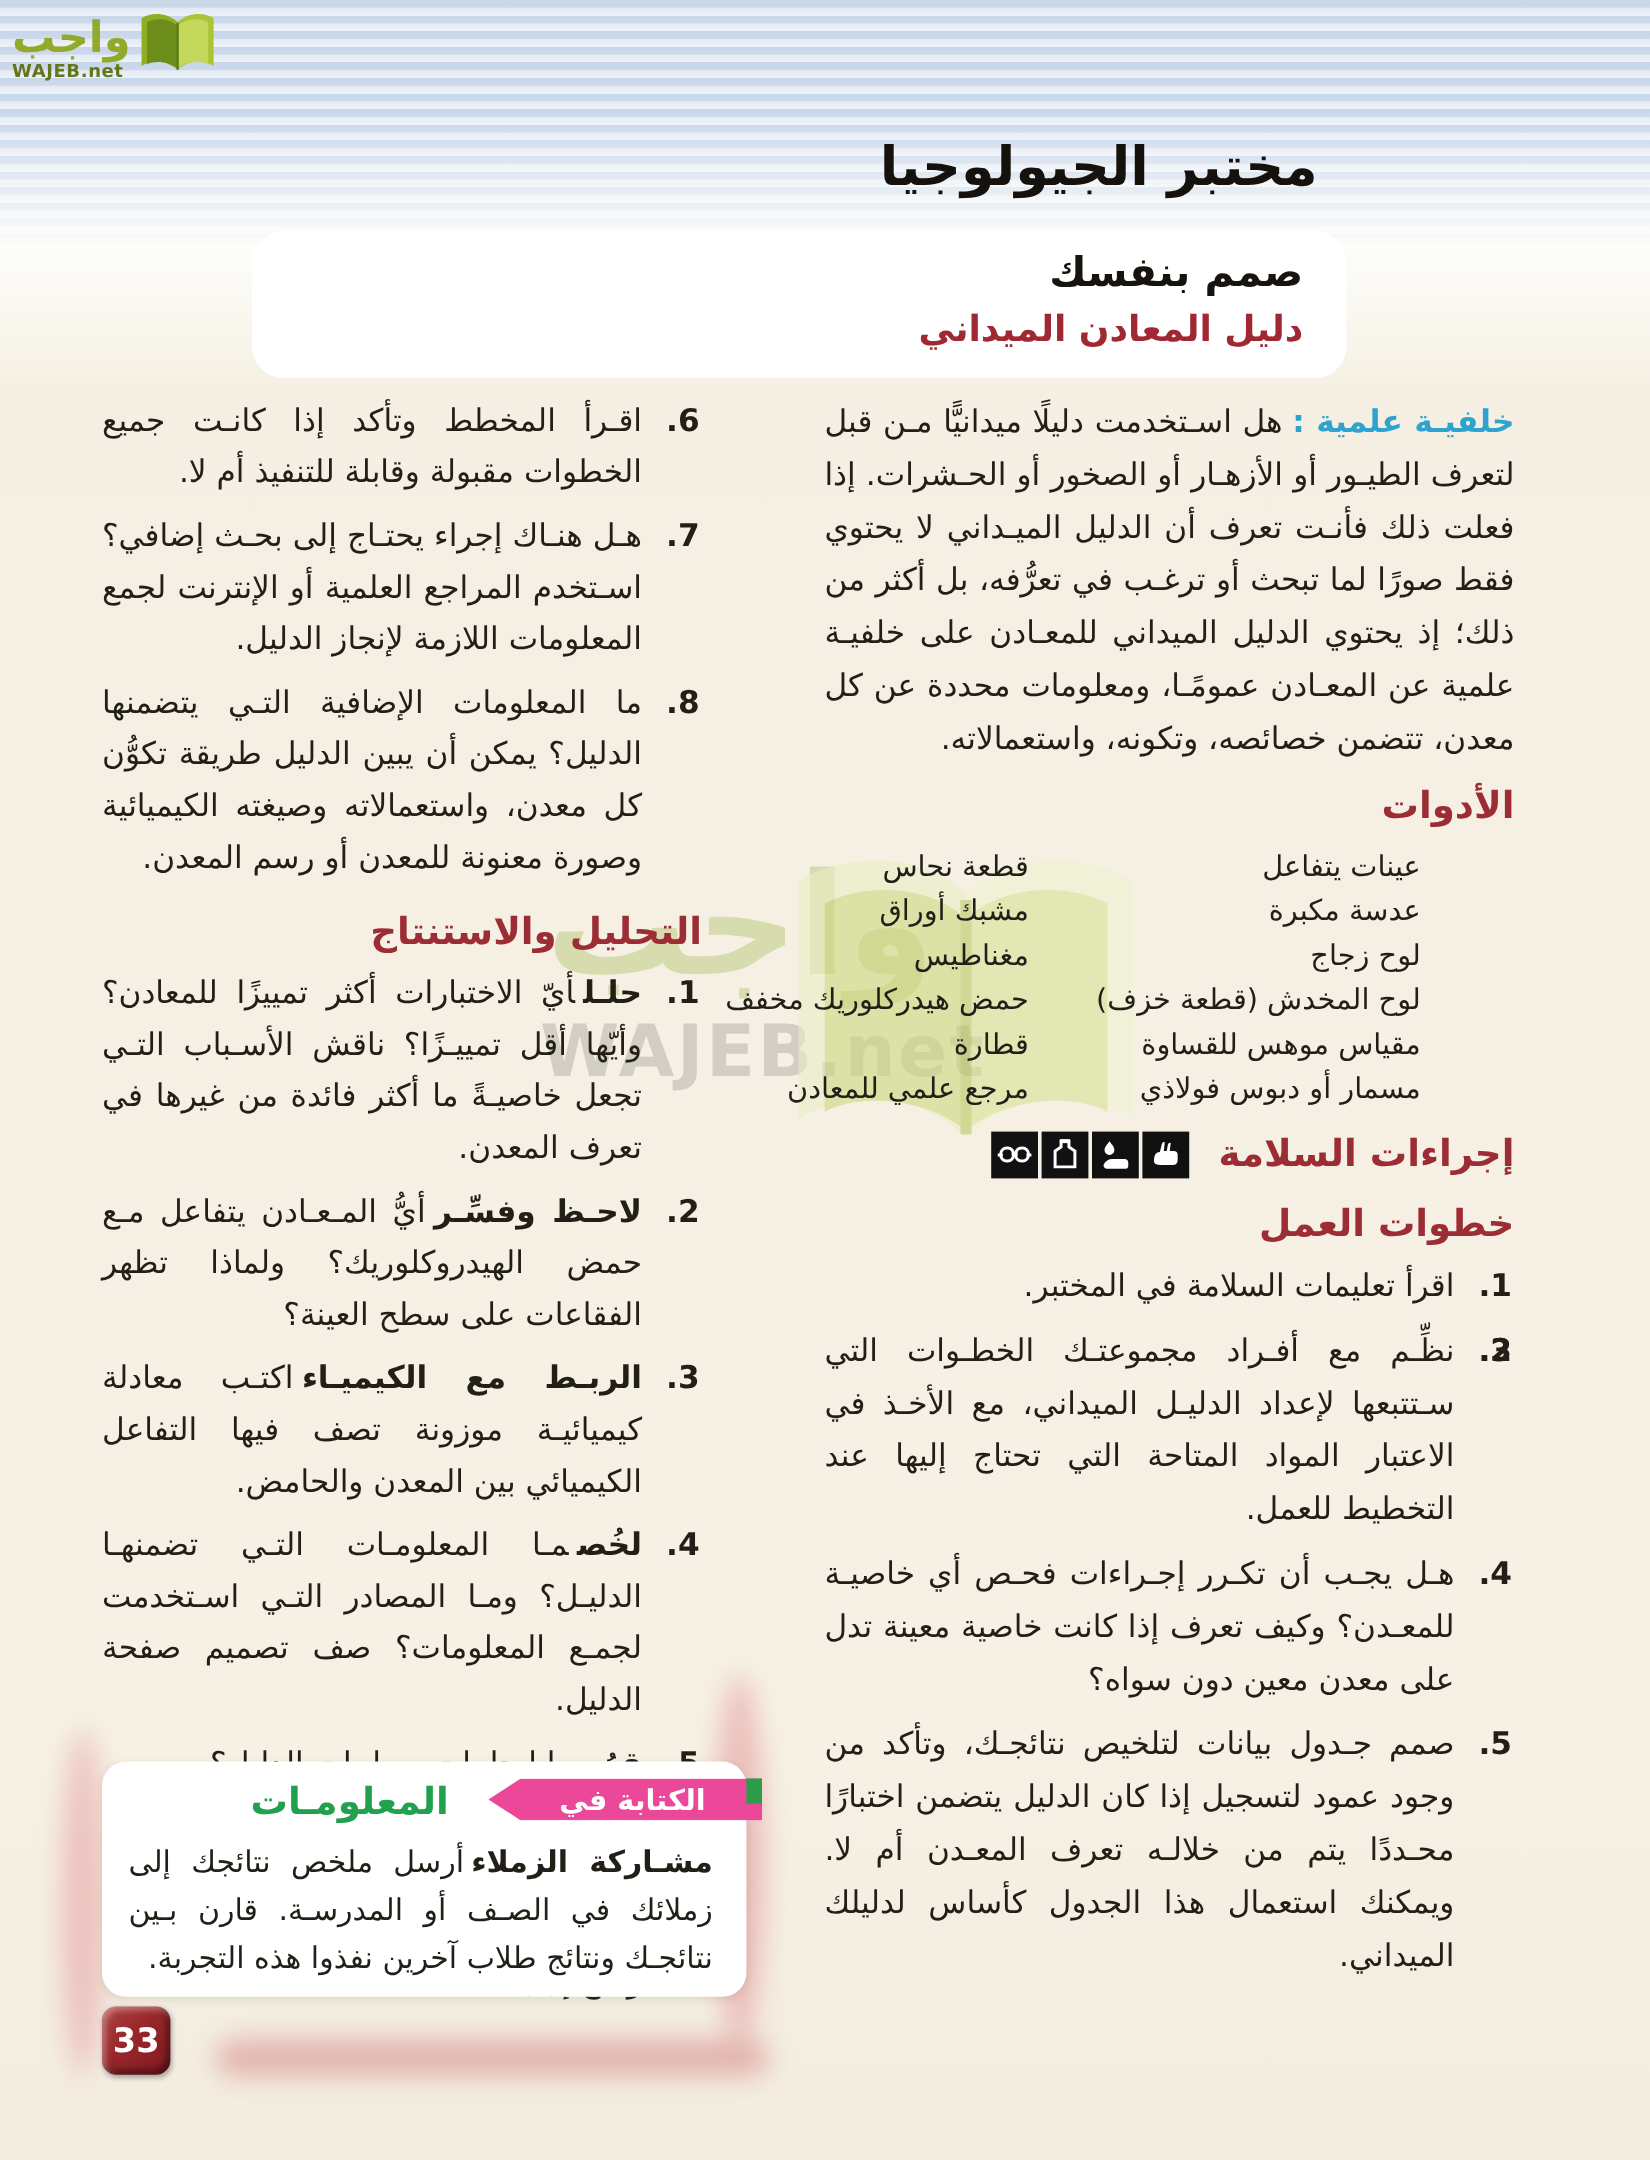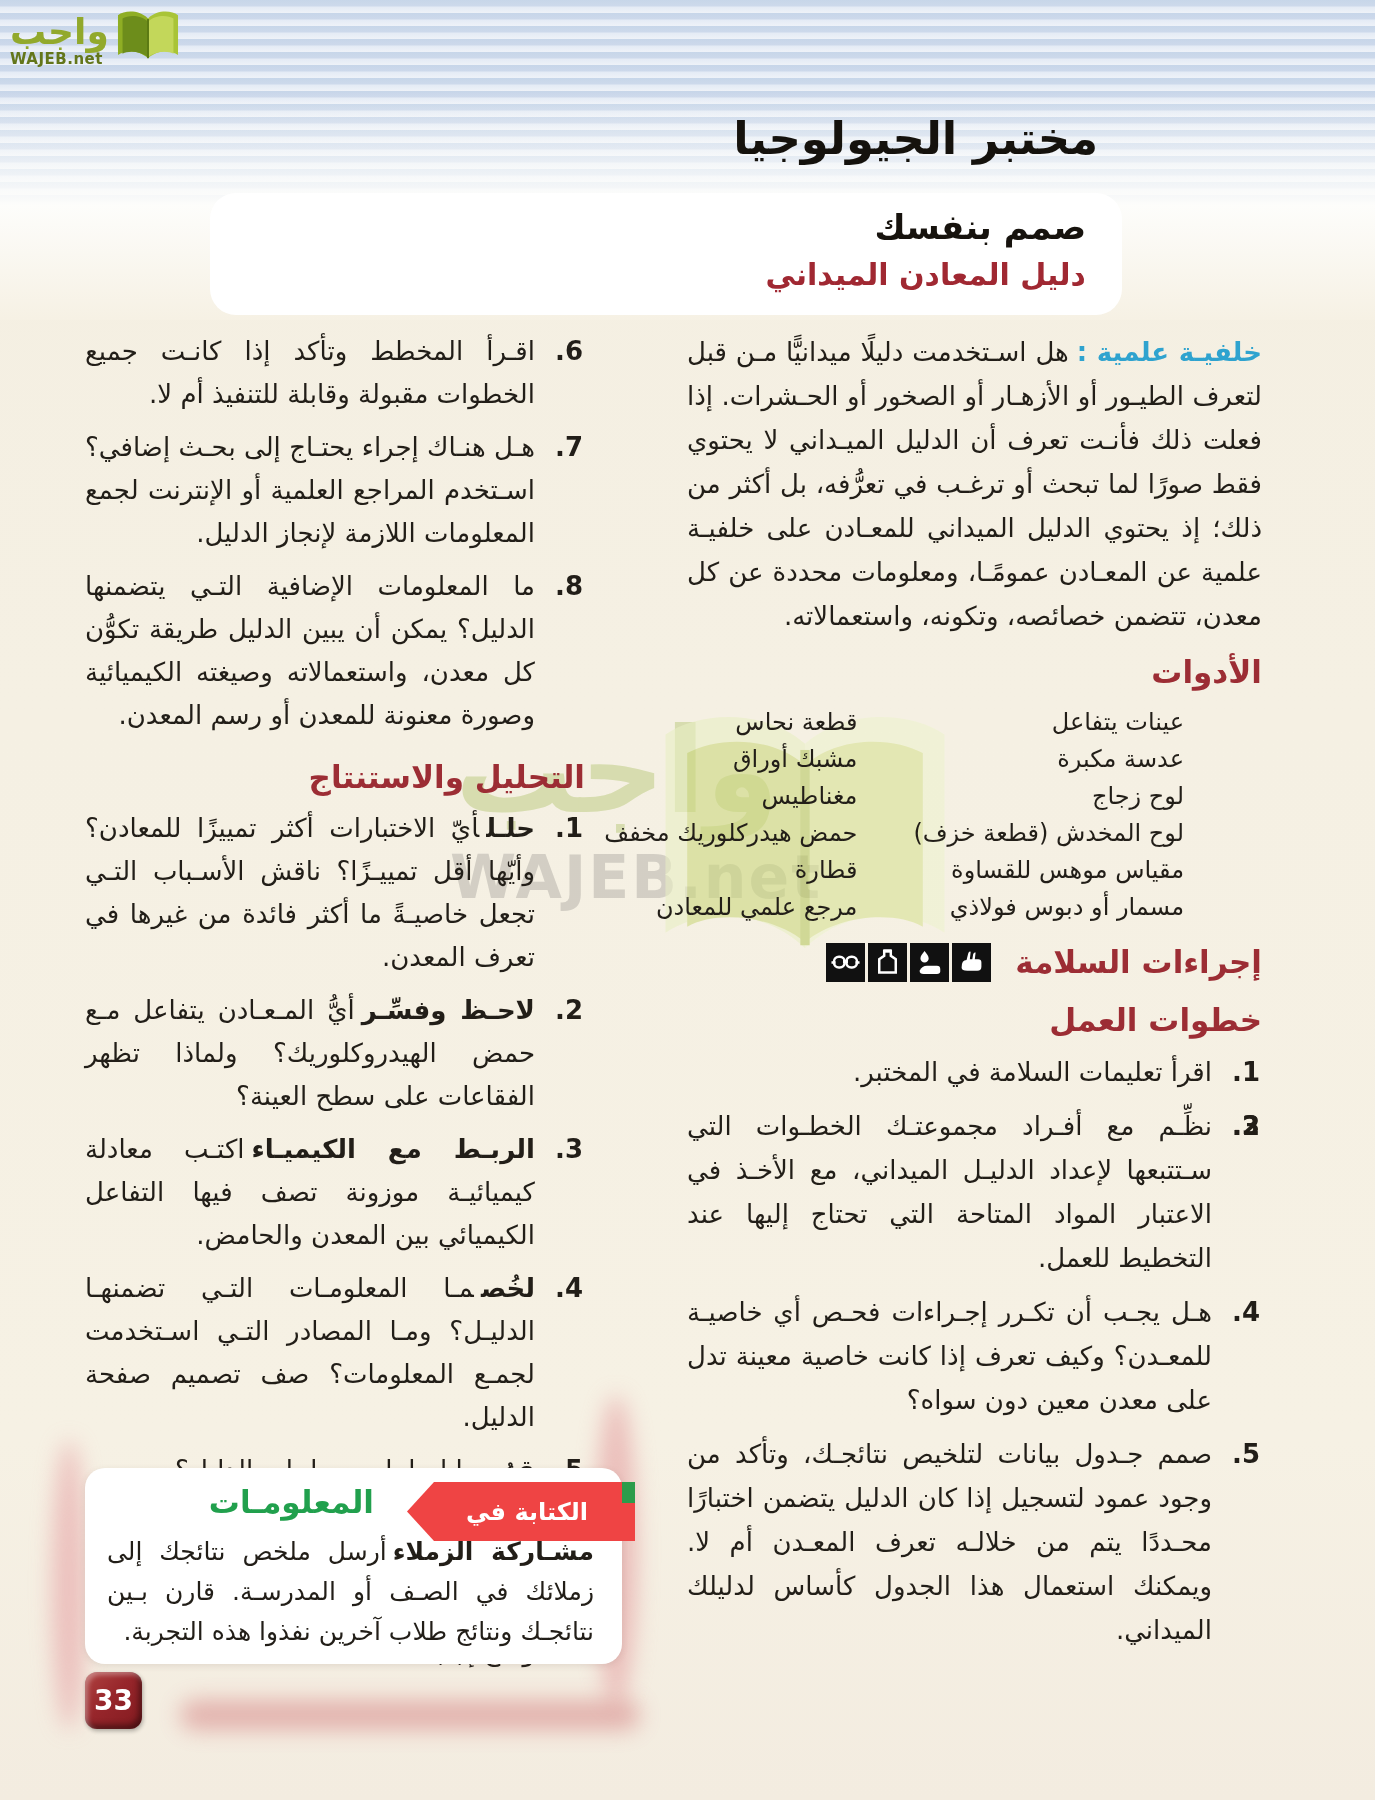--- a/index.html
+++ b/index.html
@@ -60,21 +60,21 @@
   .sicon svg { width:33px; height:33px; }
 
   
   .item { position:relative; padding-right:50px; margin-bottom:10px; text-align:justify; text-align-last:right; }
   .item .num { position:absolute; right:2px; top:0; font-weight:bold; }
   .item b.lead { margin-left:7px; }
 
   
   .wbox { position:absolute; left:85px; top:1468px; width:537px; height:196px; background:#fff; border-radius:20px; box-shadow:0 2px 7px rgba(90,60,50,.12); z-index:2; }
   .wbox-head { position:relative; height:62px; }
-  .ribbon { position:absolute; top:14px; right:-13px; height:59px; width:228px; background:#ef4444; color:#fff; font-weight:bold; font-size:24px; display:flex; align-items:center; justify-content:center; padding:0 18px 0 30px; clip-path:polygon(0 50%, 27px 0, 100% 0, 100% 100%, 27px 100%); z-index:2; }
+  .ribbon { position:absolute; top:14px; right:-13px; height:35px; width:228px; background:#ec4899; color:#fff; font-weight:bold; font-size:24px; display:flex; align-items:center; justify-content:center; padding:0 18px 0 30px; clip-path:polygon(0 50%, 27px 0, 100% 0, 100% 100%, 27px 100%); z-index:2; }
   .fold { position:absolute; top:14px; right:-13px; width:13px; height:21px; background:#2c9c4b; z-index:3; }
   .geo { position:absolute; top:16px; right:248px; color:#21a04d; font-weight:bold; font-size:31px; z-index:2; }
   .wbox-text { padding:2px 28px 0 22px; font-size:25px; line-height:40px; text-align:justify; text-align-last:right; color:#221e18; }
   .wbox-text b { margin-left:6px; }
 
   
   .badge { position:absolute; left:85px; top:1672px; width:57px; height:57px; border-radius:12px; background:linear-gradient(135deg,#b04341 0%, #97262b 45%, #821a1f 100%); box-shadow:inset 3px 3px 5px rgba(255,255,255,.35), inset -3px -4px 6px rgba(0,0,0,.45), 1px 2px 4px rgba(0,0,0,.3); color:#fff; font-weight:bold; font-size:28px; display:flex; align-items:center; justify-content:center; z-index:3; }
 </style>
 </head>
 <body>

